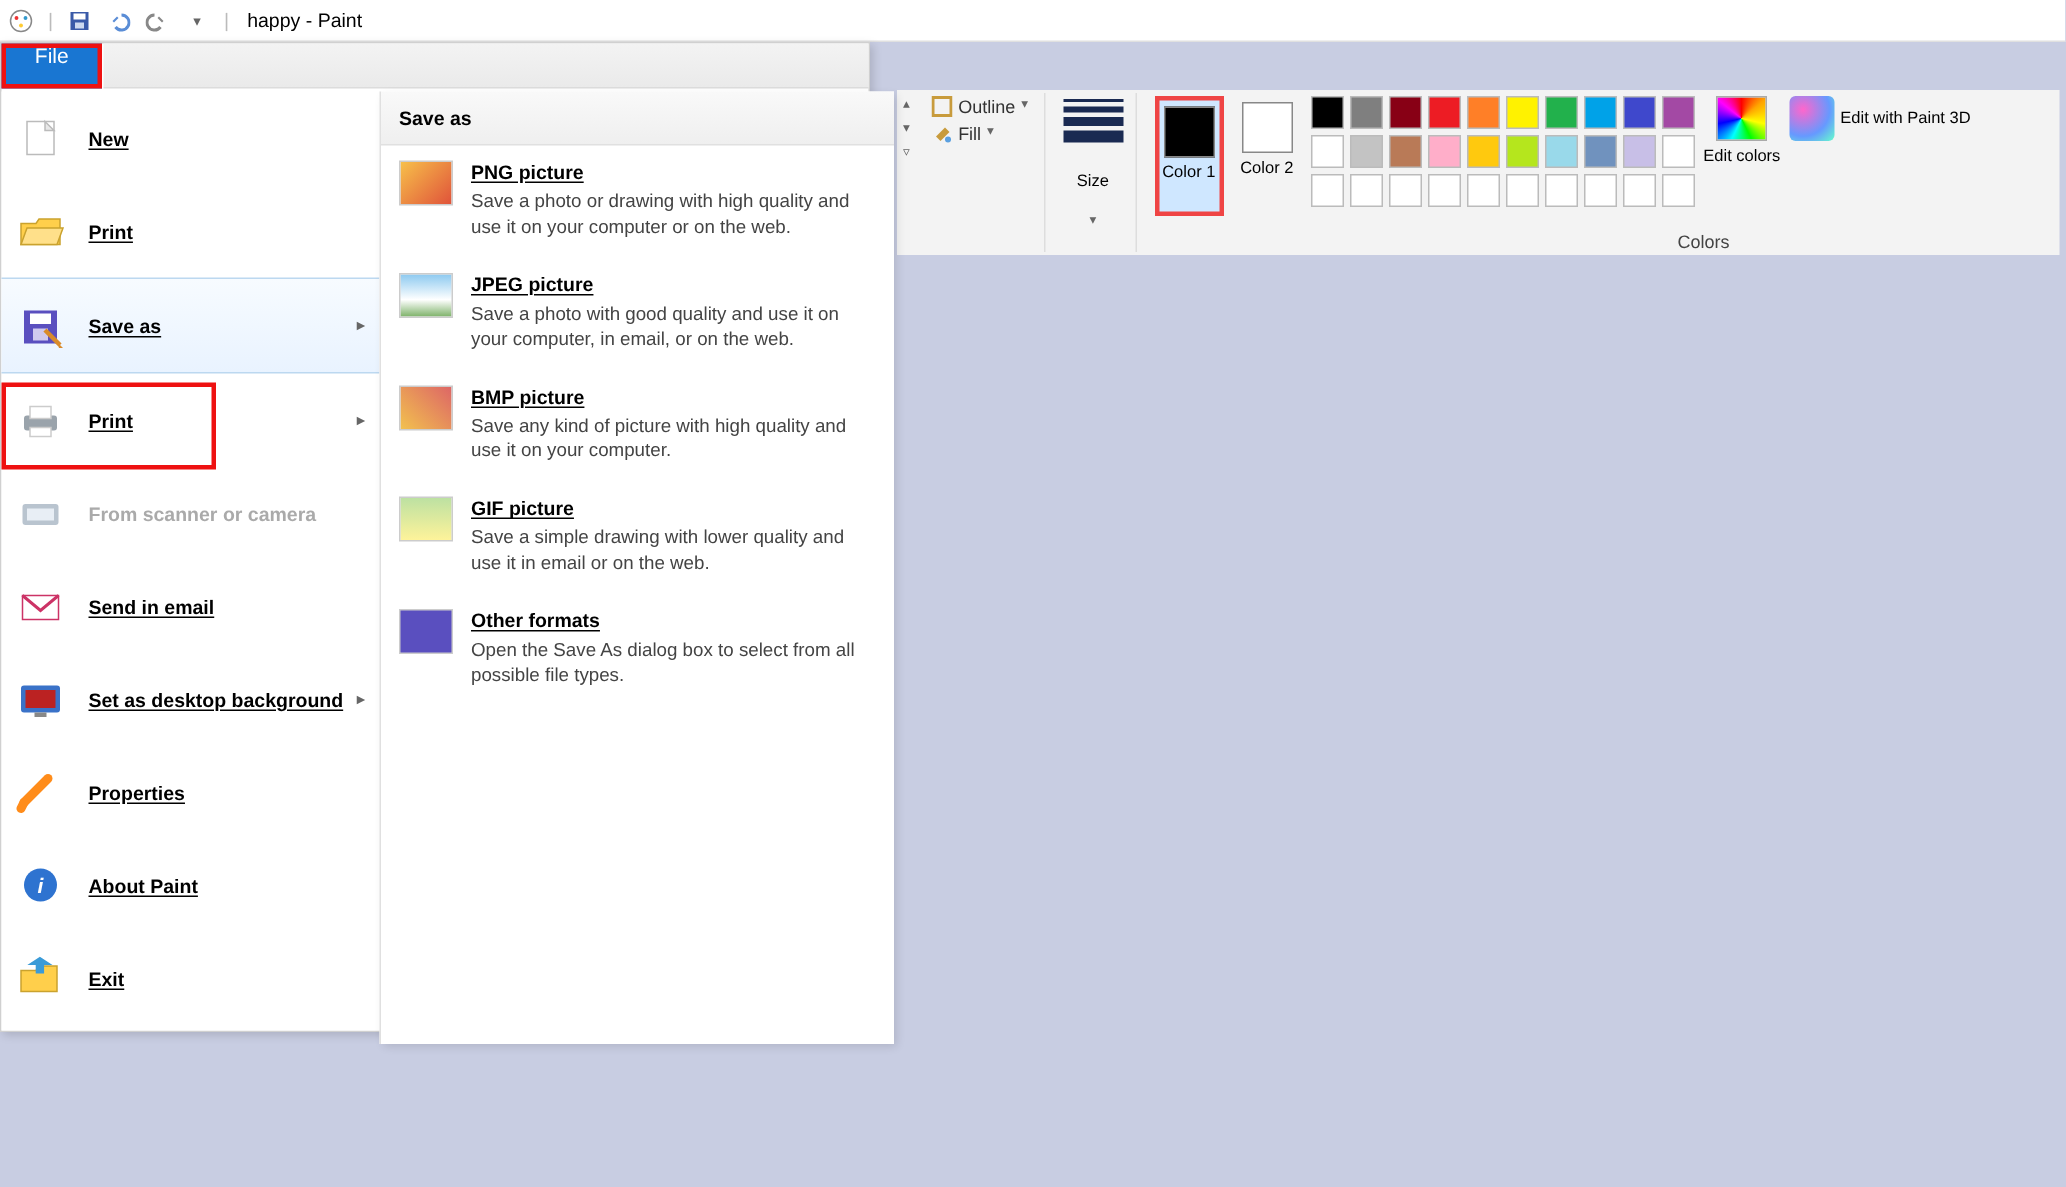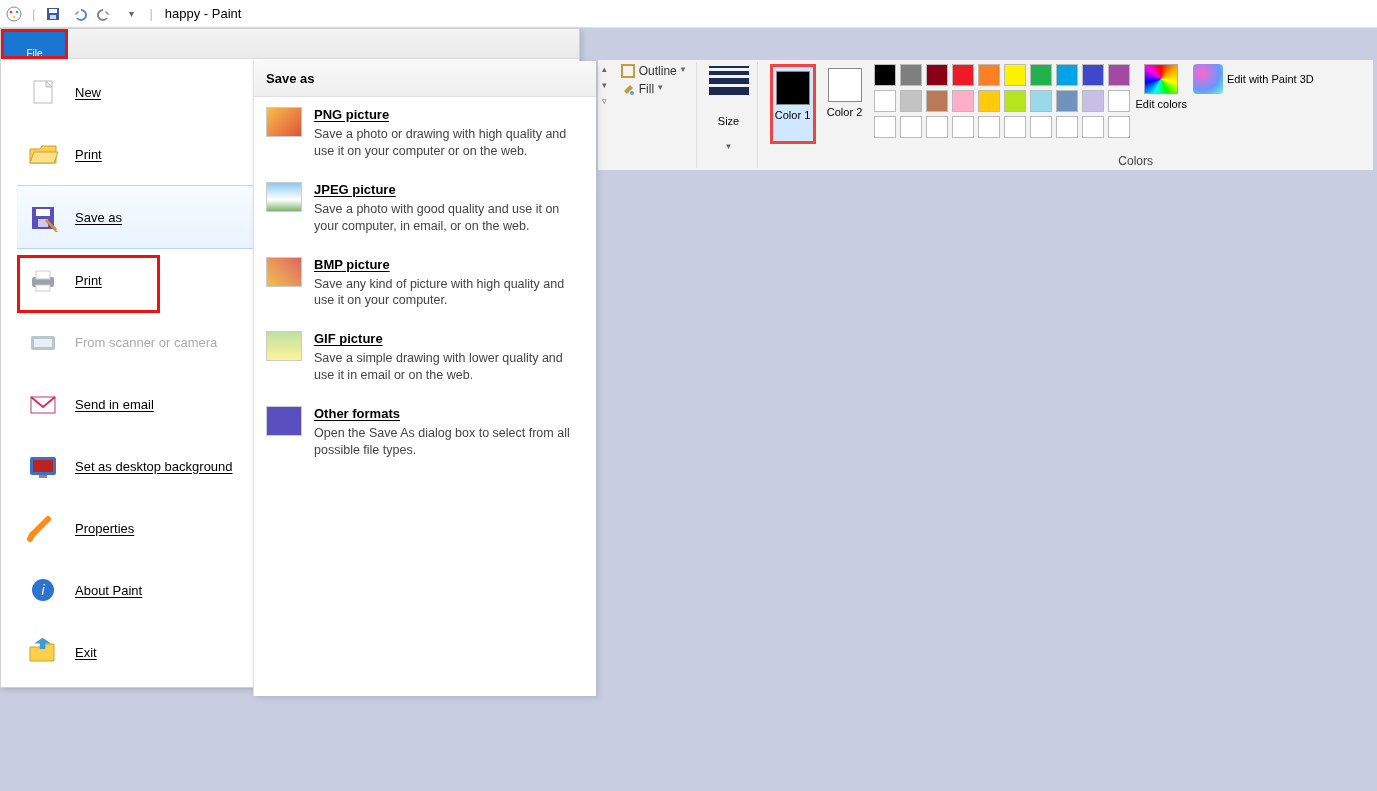--- a/index.html
+++ b/index.html
@@ -15,34 +15,34 @@
 .title-sep { color: #bbb; margin: 0 2px; }
 .title-text { margin-left: 4px; color: #000; }
 
 
 .backstage {
   position: absolute; left: 0; top: 28px; width: 580px; height: 660px;
   background: #fff; border: 1px solid #d0d0d0; box-shadow: 2px 2px 6px rgba(0,0,0,0.15);
 }
 .file-tab {
   position: absolute; left: 0; top: 0; width: 67px; height: 30px;
-  background: #1976d2; color: #fff; display: flex; align-items: flex-end;
-  justify-content: center; font-size: 10px;
+  background: #1976d2; color: #fff; display: flex; align-items: flex-start;
+  justify-content: center; font-size: 14px;
 }
 .file-tab-outline {
   position: absolute; left: 0; top: 0; width: 67px; height: 30px;
   border: 3px solid #e11; pointer-events: none;
 }
 .menu-header-strip {
   position: absolute; left: 68px; top: 0; right: 0; height: 30px;
   background: linear-gradient(#f3f3f3,#eaeaea); border-bottom: 1px solid #dcdcdc;
 }
 .file-menu {
-  position: absolute; left: 16px; top: 32px; width: 252px;
-  height: 626px; background: #fff;
+  position: absolute; left: 0; top: 32px; width: 252px;
+  height: 626px; background: #fff; font-weight: bold;
 }
 .file-item {
   display: flex; align-items: center; gap: 14px; padding: 14px 12px 14px 8px;
   position: relative;
 }
 .file-item .icon-box { width: 36px; height: 34px; display:flex; align-items:center; justify-content:center; }
 .file-item .label { text-decoration: underline; text-underline-offset: 2px; color: #000; }
 .file-item.disabled .label { color: #aaa; text-decoration: none; }
 .file-item .arrow { position: absolute; right: 10px; top: 50%; transform: translateY(-50%); color:#666; font-size:10px;}
 .file-item.highlighted {

